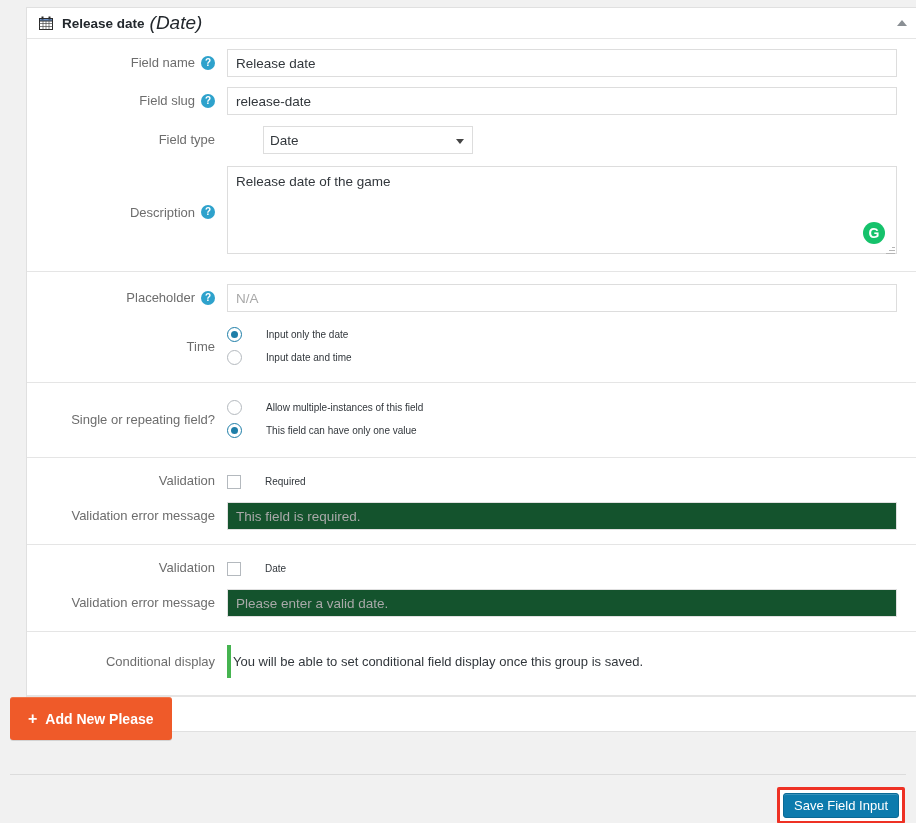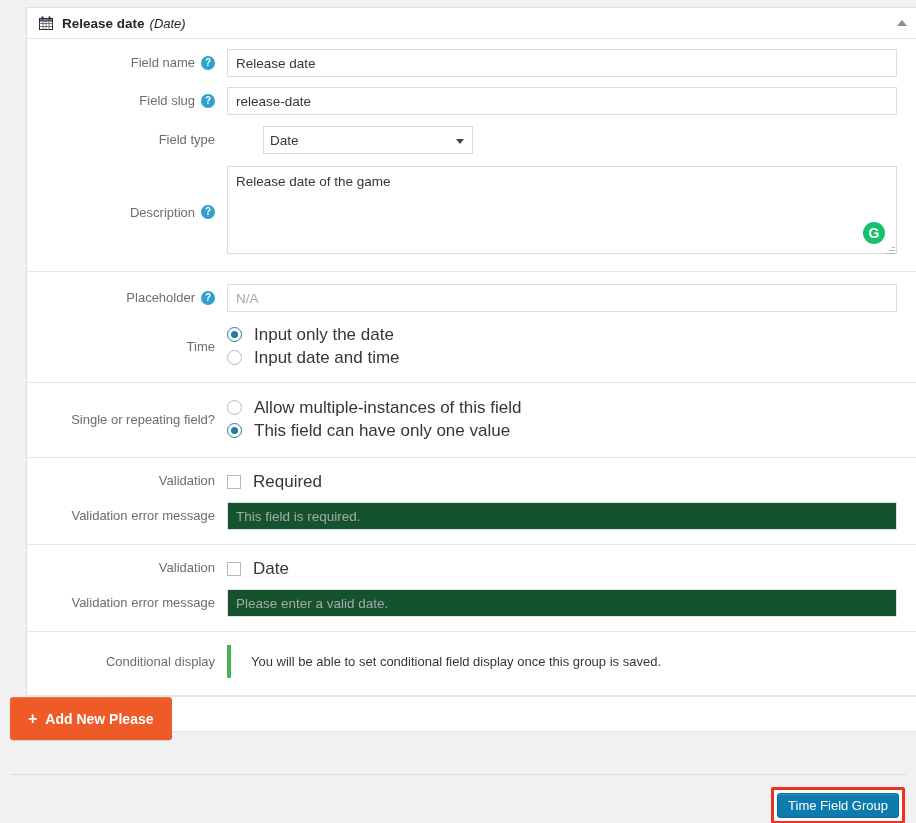--- a/index.html
+++ b/index.html
@@ -43,21 +43,21 @@
     flex: none;
     display: block;
   }
   .panel-title {
     font-size: 13.5px;
     font-weight: bold;
     color: #23282d;
     letter-spacing: 0px;
   }
   .panel-title-type {
-    font-size: 13px;
+    font-size: 19px;
     font-style: italic;
     font-weight: normal;
     color: #23282d;
     margin-left: 5px;
     text-align: right;
   }
   .collapse-arrow {
     position: absolute;
     right: 14px;
     top: 50%;
@@ -211,24 +211,24 @@
     height: 1px;
   }
   .rg1 { bottom: 1px; width: 9px; }
   .rg2 { bottom: 4px; width: 6px; }
   .rg3 { bottom: 7px; width: 3px; }
 
   
   .opt {
     display: flex;
     align-items: center;
-    gap: 12px;
+    gap: 24px;
     height: 23px;
     color: #32373c;
-    font-size: 17px;
+    font-size: 10px;
   }
   .radio {
     width: 15px; height: 15px;
     border: 1px solid #b4b9be;
     border-radius: 50%;
     background: #fff;
     flex: none;
     position: relative;
     box-sizing: border-box;
     cursor: pointer;
@@ -248,21 +248,21 @@
     background: #fff;
     flex: none;
     box-sizing: border-box;
     cursor: pointer;
   }
 
   
   .notice {
     border-left: 4px solid #46b450;
     background: #fff;
-    padding: 9px 20px;
+    padding: 9px 2px;
     font-size: 13px;
     color: #32373c;
   }
 
   
   .remove-row {
     padding: 9px 0 9px 12px;
     border-top: 1px solid #e5e5e5;
   }
   .remove-link {
@@ -526,14 +526,14 @@
 <div class="addfield-wrap">
   <button class="btn-orange">
     <span class="plus-ico">+</span>
     <span>Add New Please</span>
   </button>
 </div>
 
 <div class="bottom-divider"></div>
 
 <div class="save-wrap">
-  <button class="btn-blue">Time Field Group</button>
+  <button class="btn-blue">Save Field Input</button>
 </div>
 
 </body></html>

